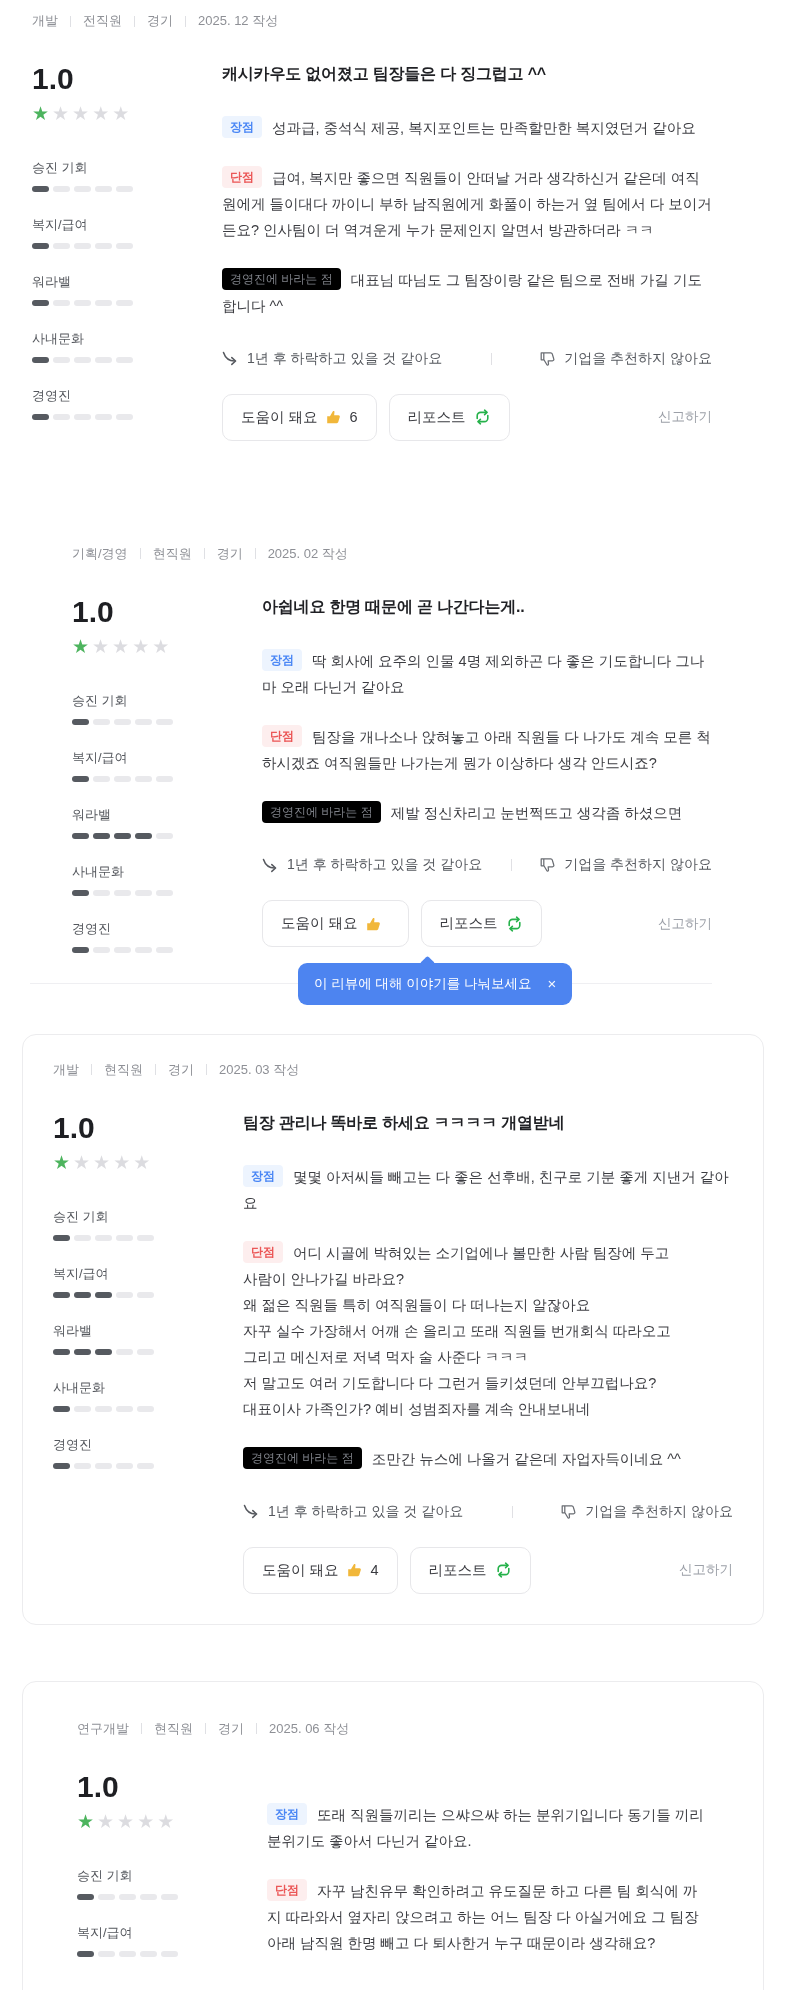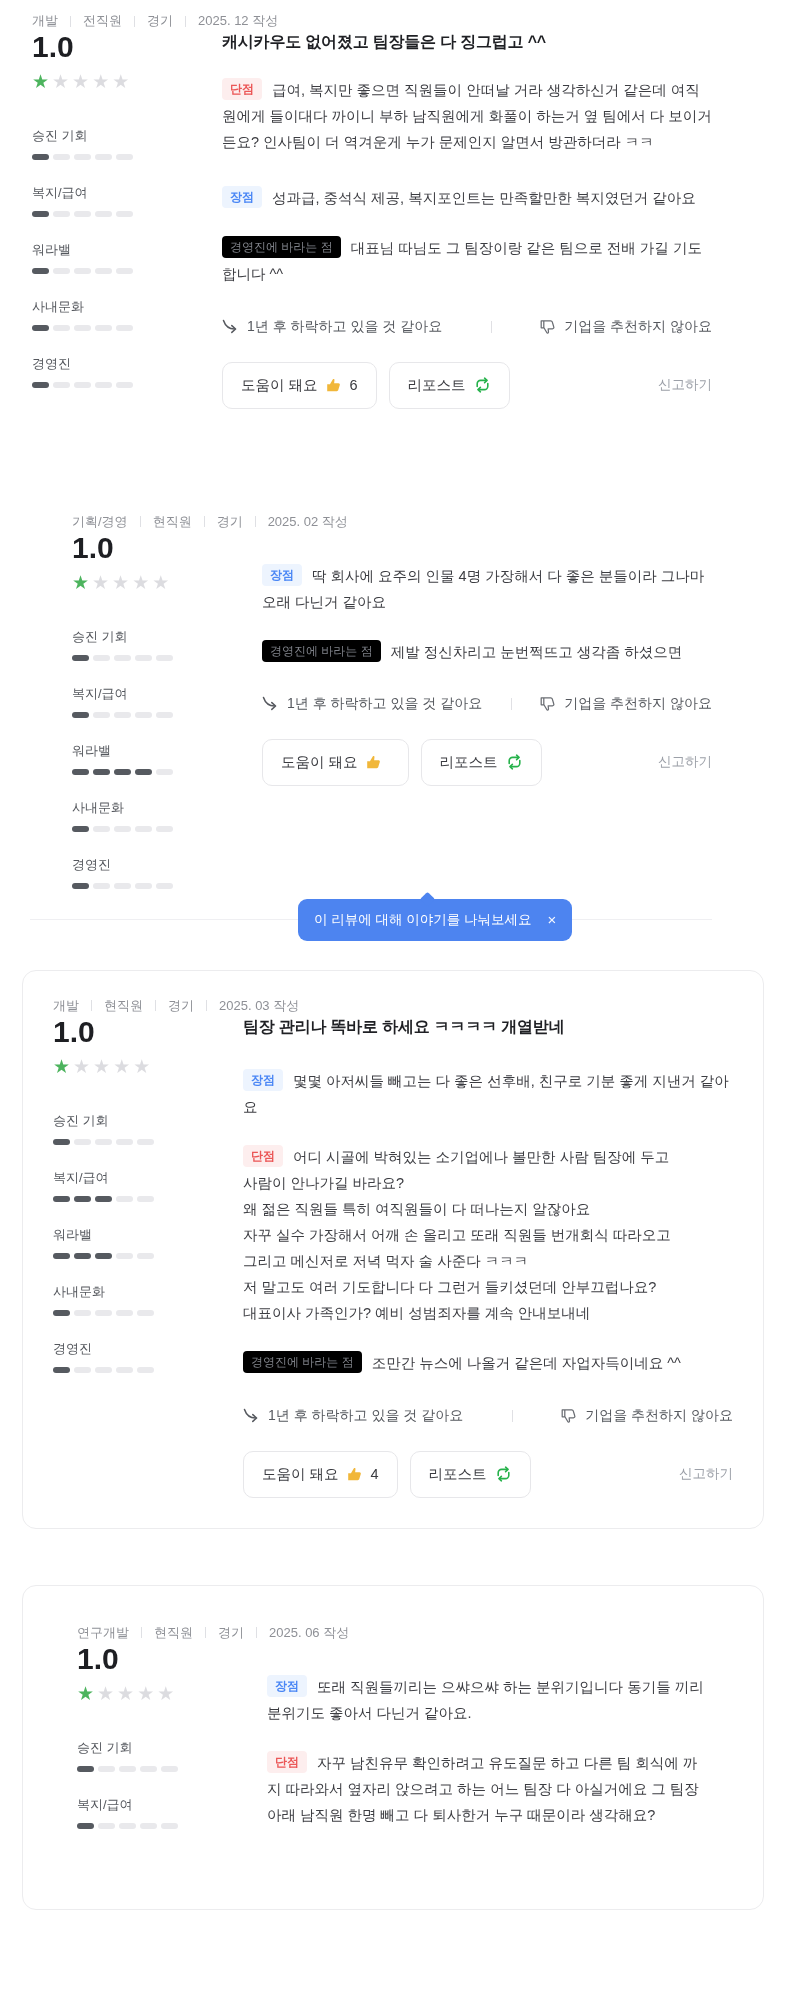--- a/index.html
+++ b/index.html
@@ -13,21 +13,21 @@
   .r0 { padding:12px 74px 0 32px; }
   .r1 { padding:0 74px 0 72px; margin-top:104px; }
   .divider { height:1px; background:#efeff2; margin:30px 74px 0 30px; }
   .card { margin:0 22px; border:1px solid #ececee; border-radius:14px; background:#fff; }
   .r2 { margin-top:50px; padding:26px 30px 30px 30px; }
   .r3 { margin-top:56px; padding:38px 54px 80px 54px; }
 
   .meta { display:flex; align-items:center; gap:12px; font-size:13px; color:#8e9096; }
   .sep { width:1px; height:11px; background:#dfe0e4; }
 
-  .cols { display:flex; }
+  .cols { display:flex; margin-top:32px; }
   .left { width:190px; flex:none; }
   .score { font-size:30px; font-weight:bold; color:#1e1f23; }
   .stars { margin-top:8px; font-size:19px; letter-spacing:3px; line-height:1; }
   .stars span { display:inline-block; }
   .cats { margin-top:36px; }
   .cat { margin-top:24px; }
   .cat:first-child { margin-top:0; }
   .cat-label { font-size:13px; color:#54575d; }
   .cat-bar { display:flex; gap:4px; margin-top:9px; }
   .seg { width:17px; height:6px; border-radius:3px; background:#e9e9ec; }
@@ -137,25 +137,25 @@
               <span class="seg"></span>
               <span class="seg"></span>
               <span class="seg"></span>
               <span class="seg"></span>
             </div>
           </div>
         </div>
     </div>
     <div class="right">
       <h2 class="title">캐시카우도 없어졌고 팀장들은 다 징그럽고 ^^</h2>
-      <p class="para">
-        <span class="badge b-cons">단점</span><span class="ptext">급여, 복지만 좋으면 직원들이 안떠날 거라 생각하신거 같은데 여직원에게 들이대다 까이니 부하 남직원에게 화풀이 하는거 옆 팀에서 다 보이거든요? 인사팀이 더 역겨운게 누가 문제인지 알면서 방관하더라 ㅋㅋ</span>
-      </p>
       <p class="para first">
         <span class="badge b-pros">장점</span><span class="ptext">성과급, 중석식 제공, 복지포인트는 만족할만한 복지였던거 같아요</span>
+      </p>
+      <p class="para">
+        <span class="badge b-cons">단점</span><span class="ptext">급여, 복지만 좋으면 직원들이 안떠날 거라 생각하신거 같은데 여직원에게 들이대다 까이니 부하 남직원에게 화풀이 하는거 옆 팀에서 다 보이거든요? 인사팀이 더 역겨운게 누가 문제인지 알면서 방관하더라 ㅋㅋ</span>
       </p>
       <p class="para">
         <span class="badge b-wish">경영진에 바라는 점</span><span class="ptext">대표님 따님도 그 팀장이랑 같은 팀으로 전배 가길 기도합니다 ^^</span>
       </p>
       <div class="outlook">
         <span class="oitem">
           <svg width="17" height="15" viewBox="0 0 17 15">
             <path d="M1.5 1.5 C3.5 7.5 6.5 10 12.5 10" stroke="#55585e" stroke-width="1.5" fill="none" stroke-linecap="round"></path>
             <path d="M9.8 6.6 L13.6 10 L9.8 13.4" stroke="#55585e" stroke-width="1.5" fill="none" stroke-linecap="round" stroke-linejoin="round"></path>
           </svg>
@@ -253,22 +253,26 @@
               <span class="seg filled"></span>
               <span class="seg"></span>
               <span class="seg"></span>
               <span class="seg"></span>
               <span class="seg"></span>
             </div>
           </div>
         </div>
     </div>
     <div class="right">
+      <h2 class="title">아쉽네요 한명 때문에 곧 나간다는게..</h2>
       <p class="para first">
-        <span class="badge b-pros">장점</span><span class="ptext">딱 회사에 요주의 인물 4명 가장해서 다 좋은 분들이라 그나마 오래 다닌거 같아요</span>
+        <span class="badge b-pros">장점</span><span class="ptext">딱 회사에 요주의 인물 4명 제외하곤 다 좋은 기도합니다 그나마 오래 다닌거 같아요</span>
+      </p>
+      <p class="para">
+        <span class="badge b-cons">단점</span><span class="ptext">팀장을 개나소나 앉혀놓고 아래 직원들 다 나가도 계속 모른 척 하시겠죠 여직원들만 나가는게 뭔가 이상하다 생각 안드시죠?</span>
       </p>
       <p class="para">
         <span class="badge b-wish">경영진에 바라는 점</span><span class="ptext">제발 정신차리고 눈번쩍뜨고 생각좀 하셨으면</span>
       </p>
       <div class="outlook">
         <span class="oitem">
           <svg width="17" height="15" viewBox="0 0 17 15">
             <path d="M1.5 1.5 C3.5 7.5 6.5 10 12.5 10" stroke="#55585e" stroke-width="1.5" fill="none" stroke-linecap="round"></path>
             <path d="M9.8 6.6 L13.6 10 L9.8 13.4" stroke="#55585e" stroke-width="1.5" fill="none" stroke-linecap="round" stroke-linejoin="round"></path>
           </svg>

